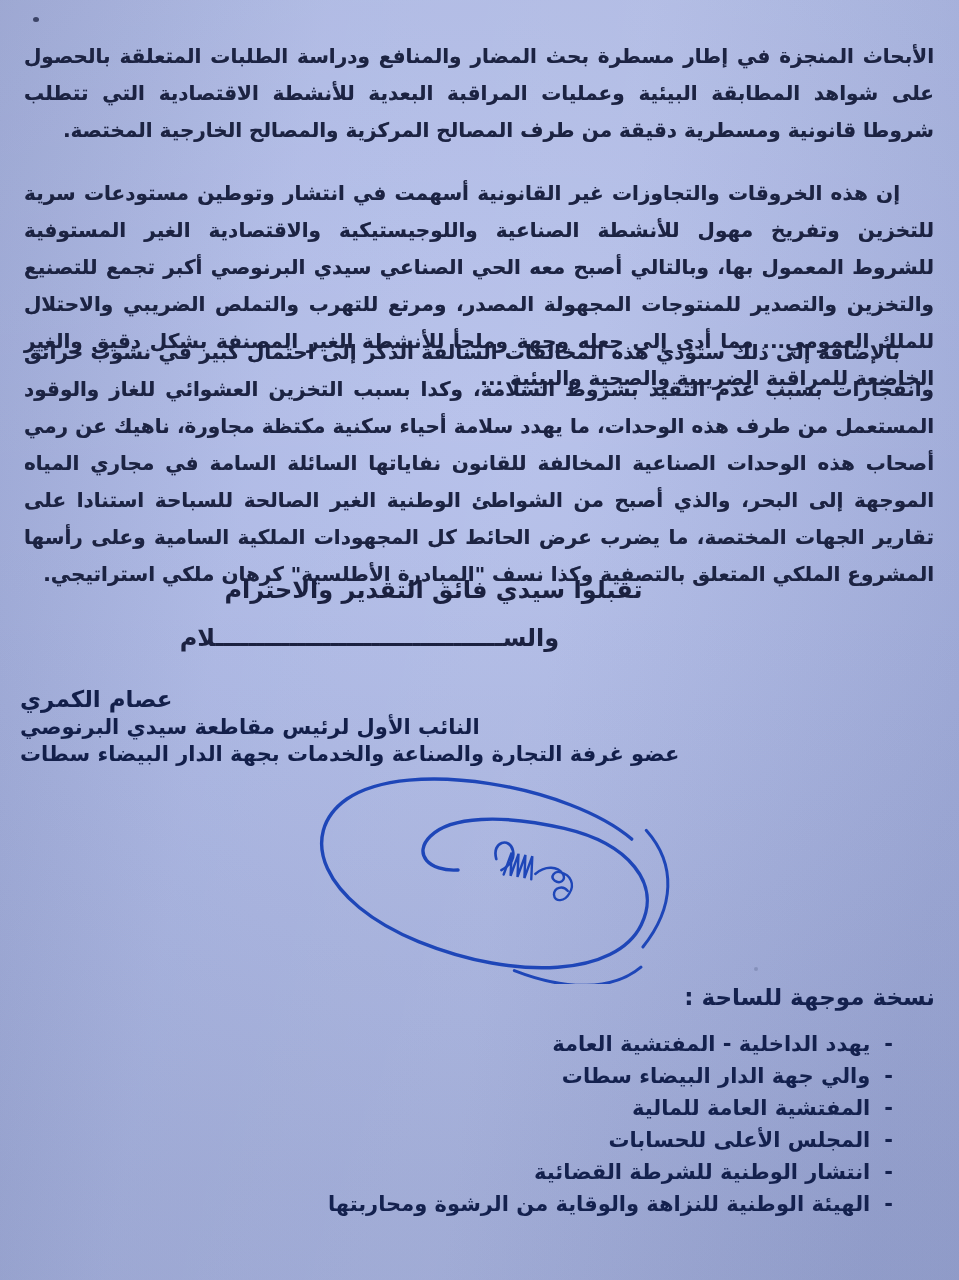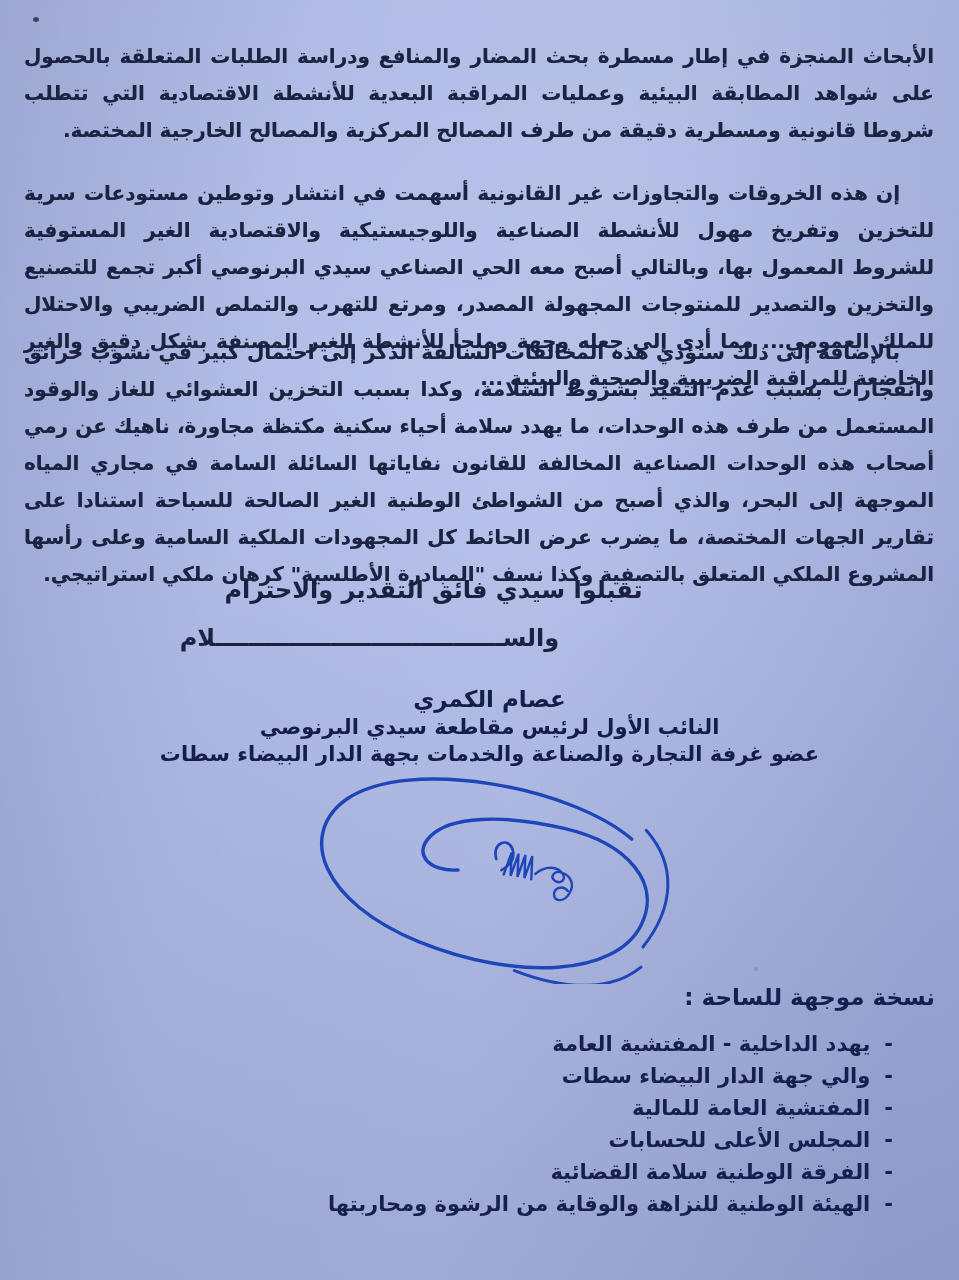--- a/index.html
+++ b/index.html
@@ -28,21 +28,21 @@
     position:absolute;top:576px;left:0;right:92px;margin:0;
     direction:rtl;text-align:center;font-size:24px;font-weight:bold;color:#1b2140;
   }
   .salutation{
     position:absolute;top:624px;left:58px;right:278px;margin:0;
     direction:rtl;text-align:center;white-space:nowrap;overflow:visible;
     font-size:24px;font-weight:bold;color:#1b2140;
   }
   .signatory{
     position:absolute;top:684px;left:20px;right:0;margin:0;
-    direction:rtl;text-align:center;color:#131f4a;font-weight:bold;
+    direction:rtl;text-align:left;color:#131f4a;font-weight:bold;
   }
   .signatory .name{font-size:23px;line-height:30px;}
   .signatory .role{font-size:21px;line-height:27px;}
   .signature-wrap{position:absolute;left:288px;top:764px;width:392px;height:220px;}
   .cc-heading{
     position:absolute;top:984px;right:24px;margin:0;
     direction:rtl;font-size:23px;font-weight:bold;color:#14214e;
   }
   .cc-list{
     position:absolute;top:1028px;right:66px;left:20px;margin:0;padding:0;
@@ -105,20 +105,20 @@
     <li>
       <span class="dash">-</span><span>والي جهة الدار البيضاء سطات</span>
     </li>
     <li>
       <span class="dash">-</span><span>المفتشية العامة للمالية</span>
     </li>
     <li>
       <span class="dash">-</span><span>المجلس الأعلى للحسابات</span>
     </li>
     <li>
-      <span class="dash">-</span><span>الفرقة الوطنية سلامة القضائية</span>
+      <span class="dash">-</span><span>انتشار الوطنية للشرطة القضائية</span>
     </li>
     <li>
       <span class="dash">-</span><span>الهيئة الوطنية للنزاهة والوقاية من الرشوة ومحاربتها</span>
     </li>
   </ul>
 
 </div>
 
 </body></html>

